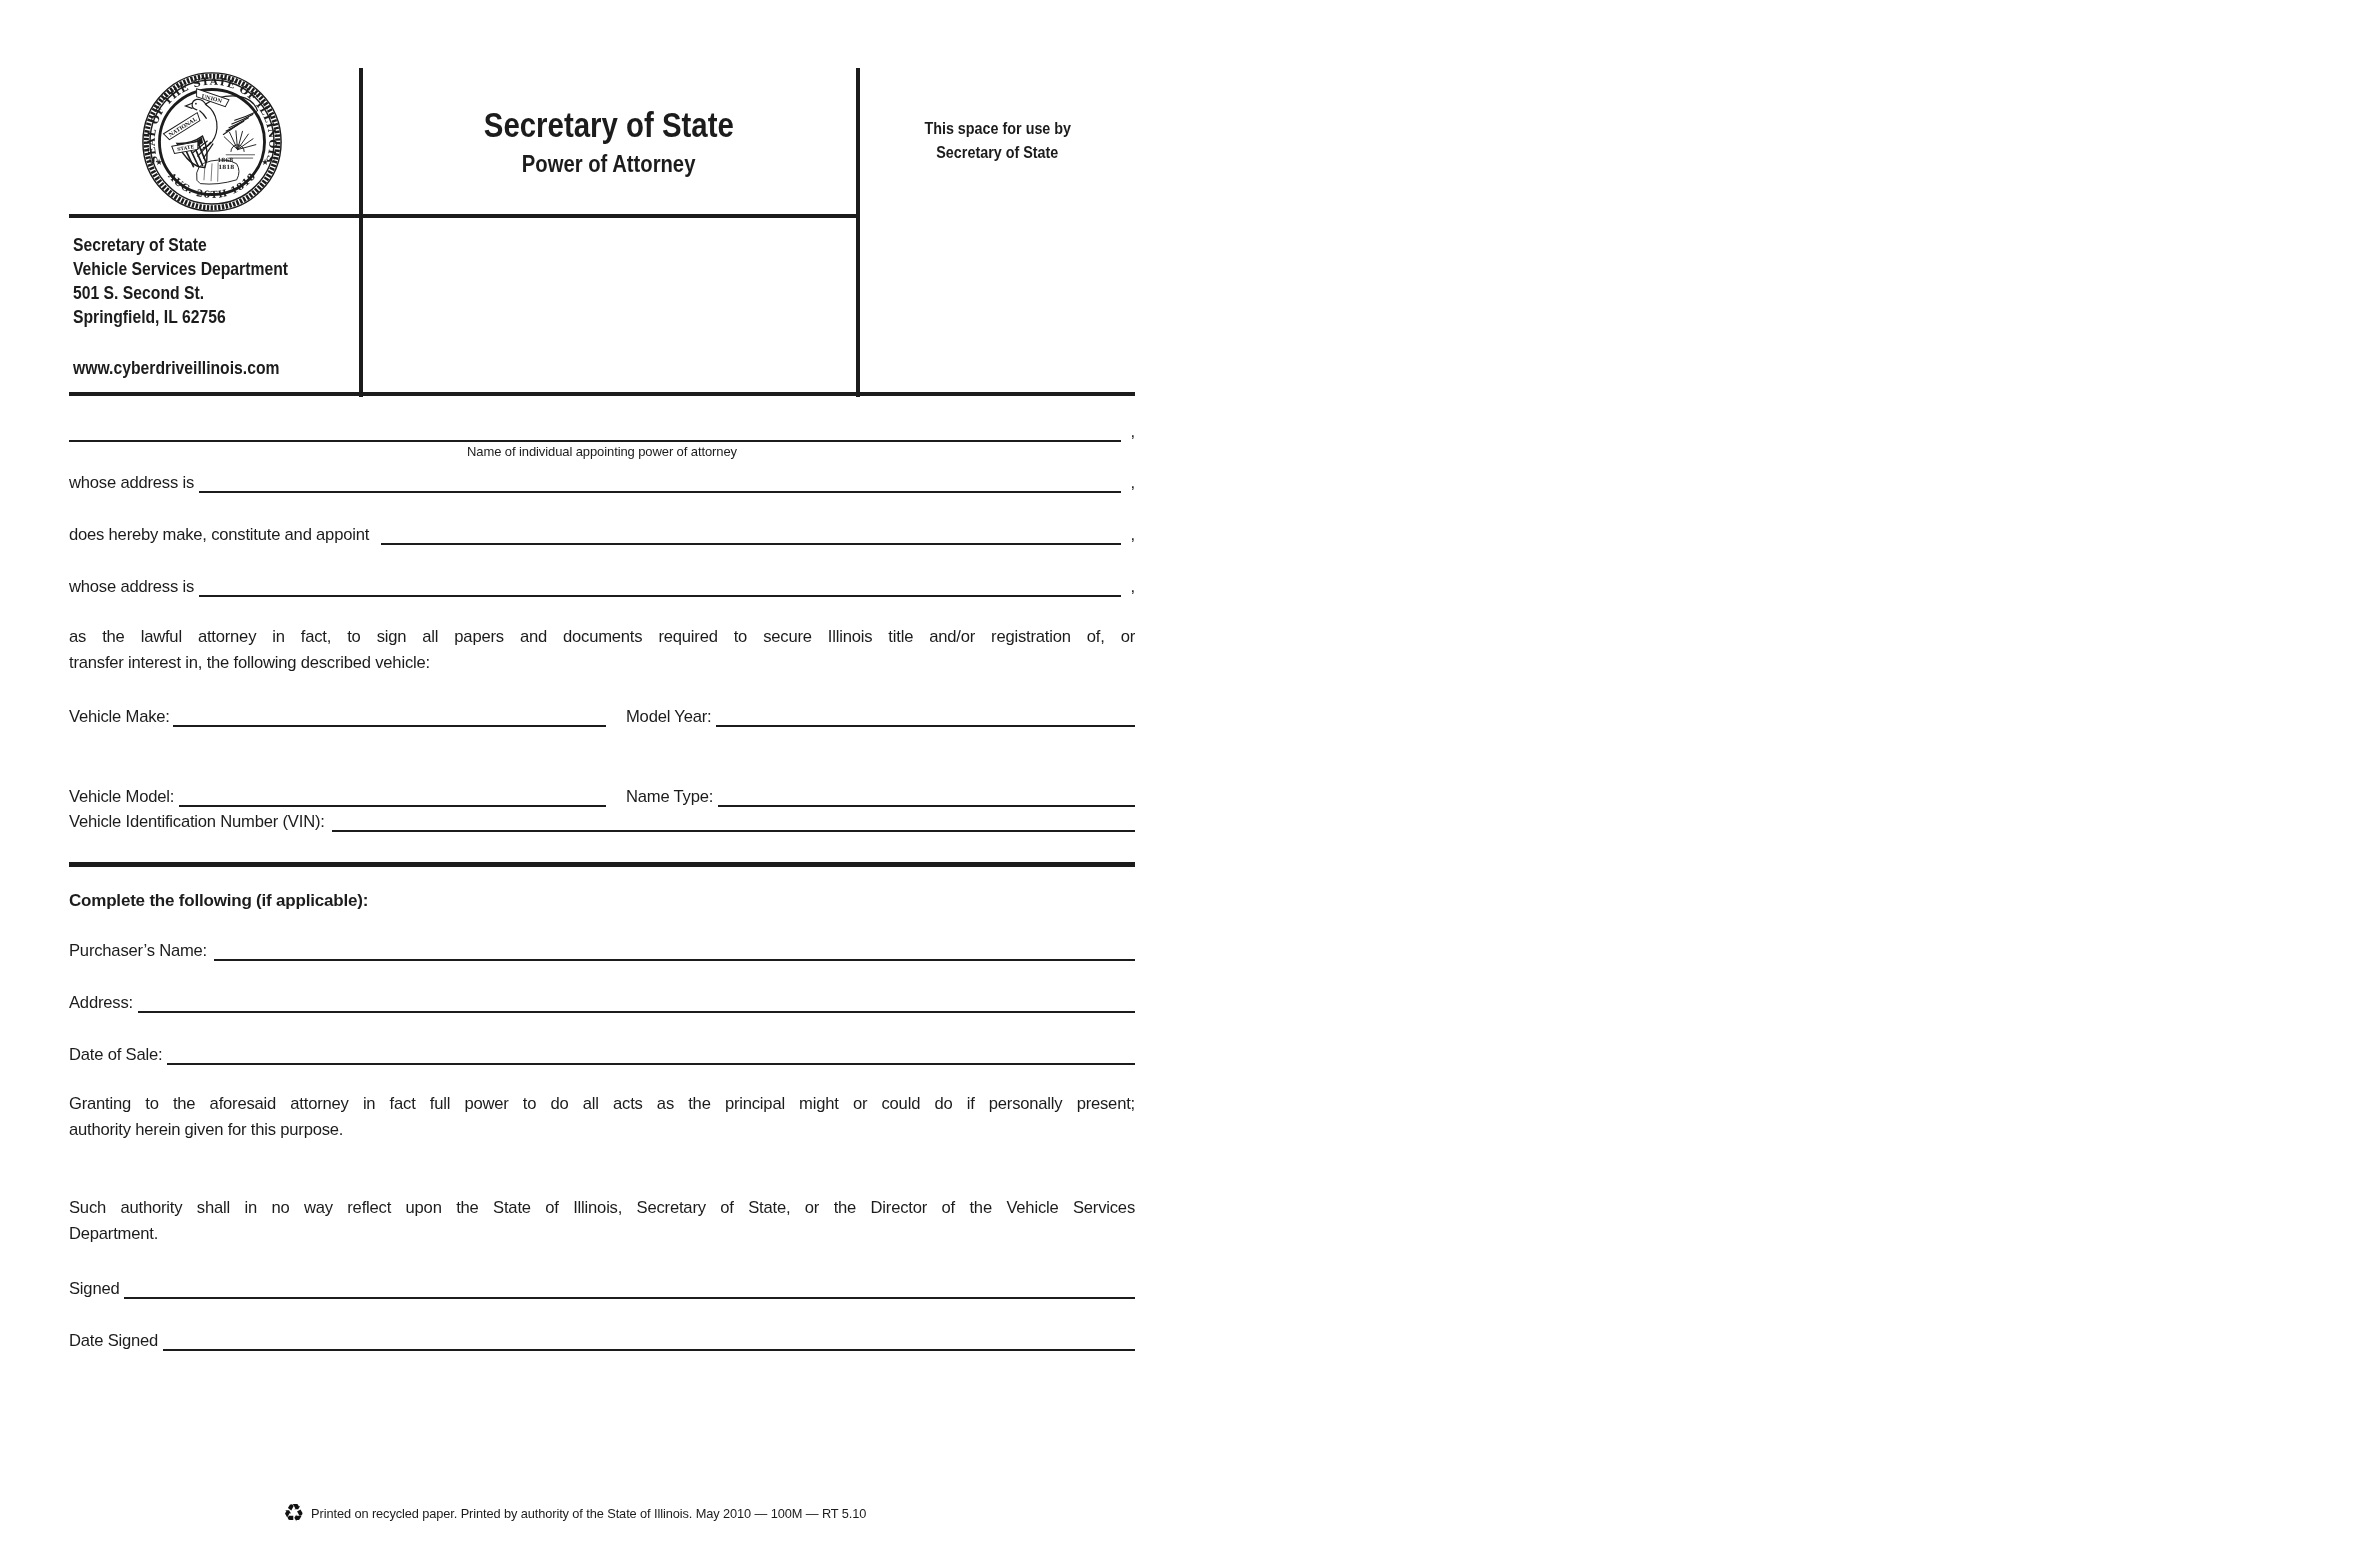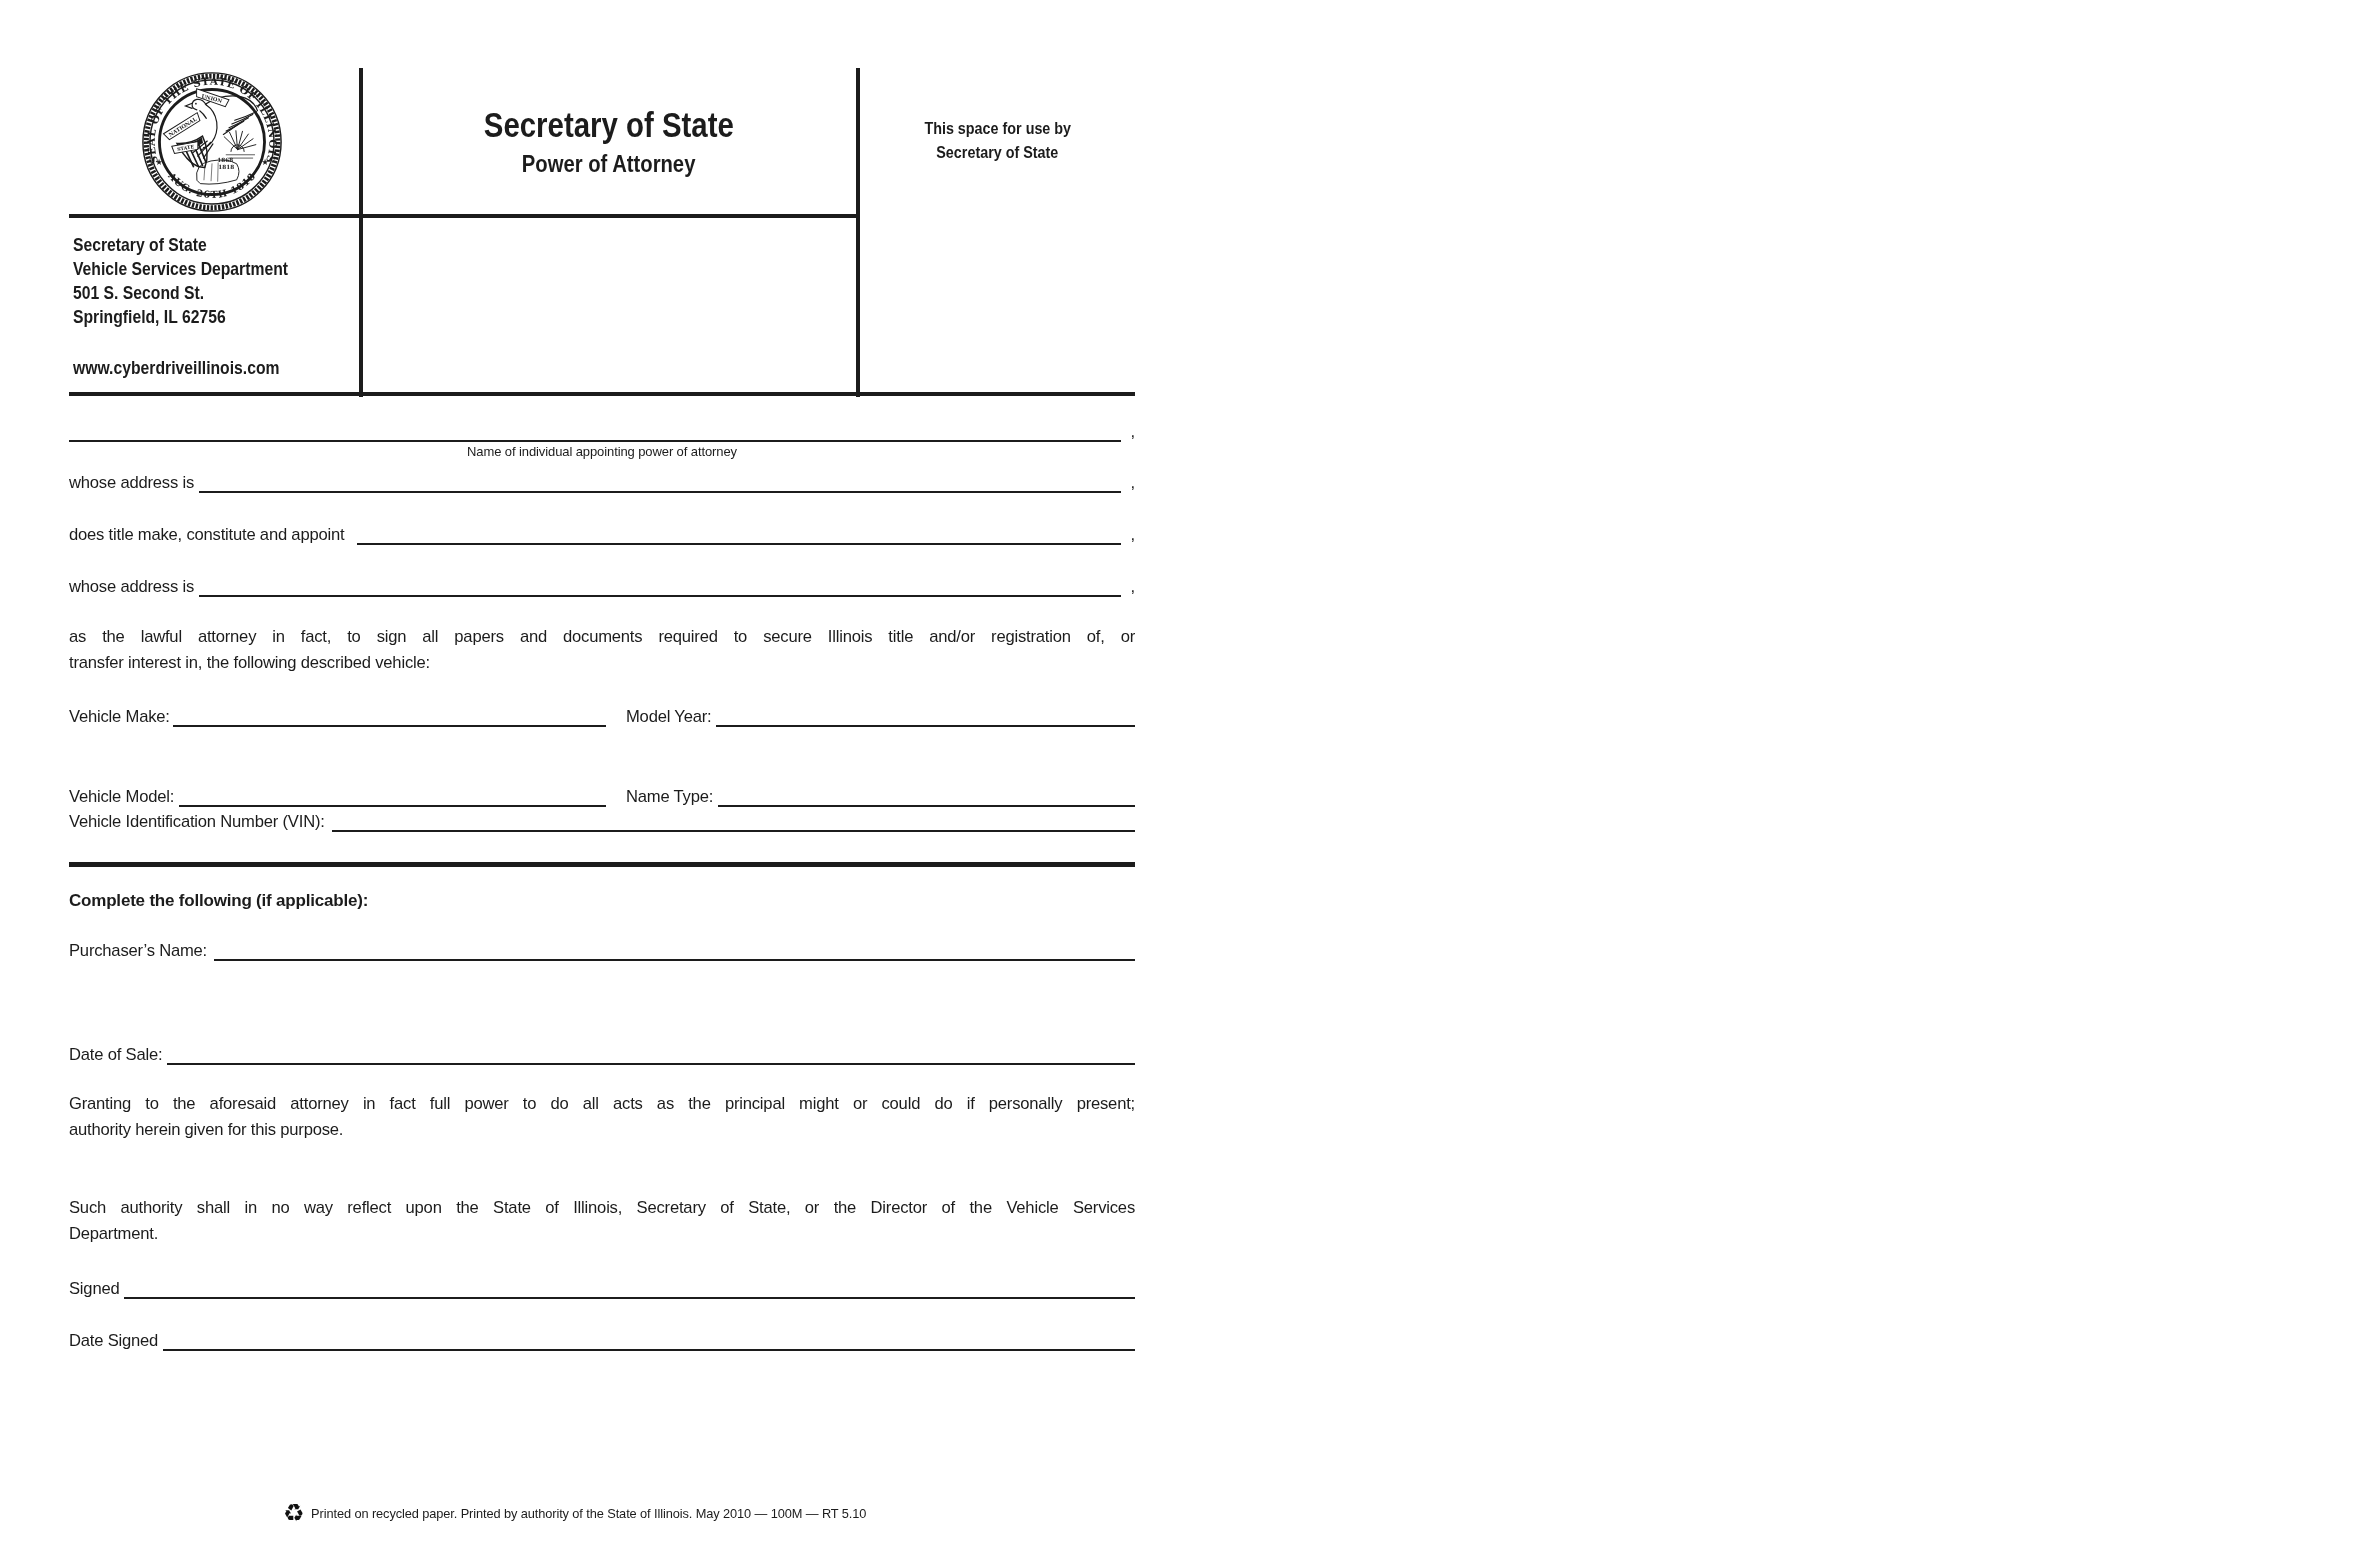--- a/index.html
+++ b/index.html
@@ -160,21 +160,21 @@
     </div>
     <div class="caption" style="top:444px;">Name of individual appointing power of attorney</div>
 
     <div class="row" style="top:471px;">
       <span class="lbl">whose address is</span>
       <div class="fill"></div>
       <div class="comma">,</div>
     </div>
 
     <div class="row" style="top:523px;">
-      <span class="lbl">does title make, constitute and appoint</span>
+      <span class="lbl">does hereby make, constitute and appoint</span>
       <div class="fill wide"></div>
       <div class="comma">,</div>
     </div>
 
     <div class="row" style="top:575px;">
       <span class="lbl">whose address is</span>
       <div class="fill"></div>
       <div class="comma">,</div>
     </div>
 
@@ -212,20 +212,24 @@
 
     <div class="rule" style="top:862px;"></div>
 
     <div class="heading" style="top:891px;">Complete the following (if applicable):</div>
 
     <div class="row" style="top:939px;justify-content:flex-end;">
       <span class="lbl">Purchaser’s Name:</span>
       <div class="fill" style="margin-left:6.6px;"></div>
     </div>
 
+    <div class="row" style="top:991px;">
+      <span class="lbl">Address:</span>
+      <div class="fill"></div>
+    </div>
 
     <div class="row" style="top:1043px;">
       <span class="lbl">Date of Sale:</span>
       <div class="fill"></div>
     </div>
 
     <div class="para" style="top:1091px;">
       <div class="jline">Granting to the aforesaid attorney in fact full power to do all acts as the principal might or could do if personally present;</div>
       <div class="lline">authority herein given for this purpose.</div>
     </div>

